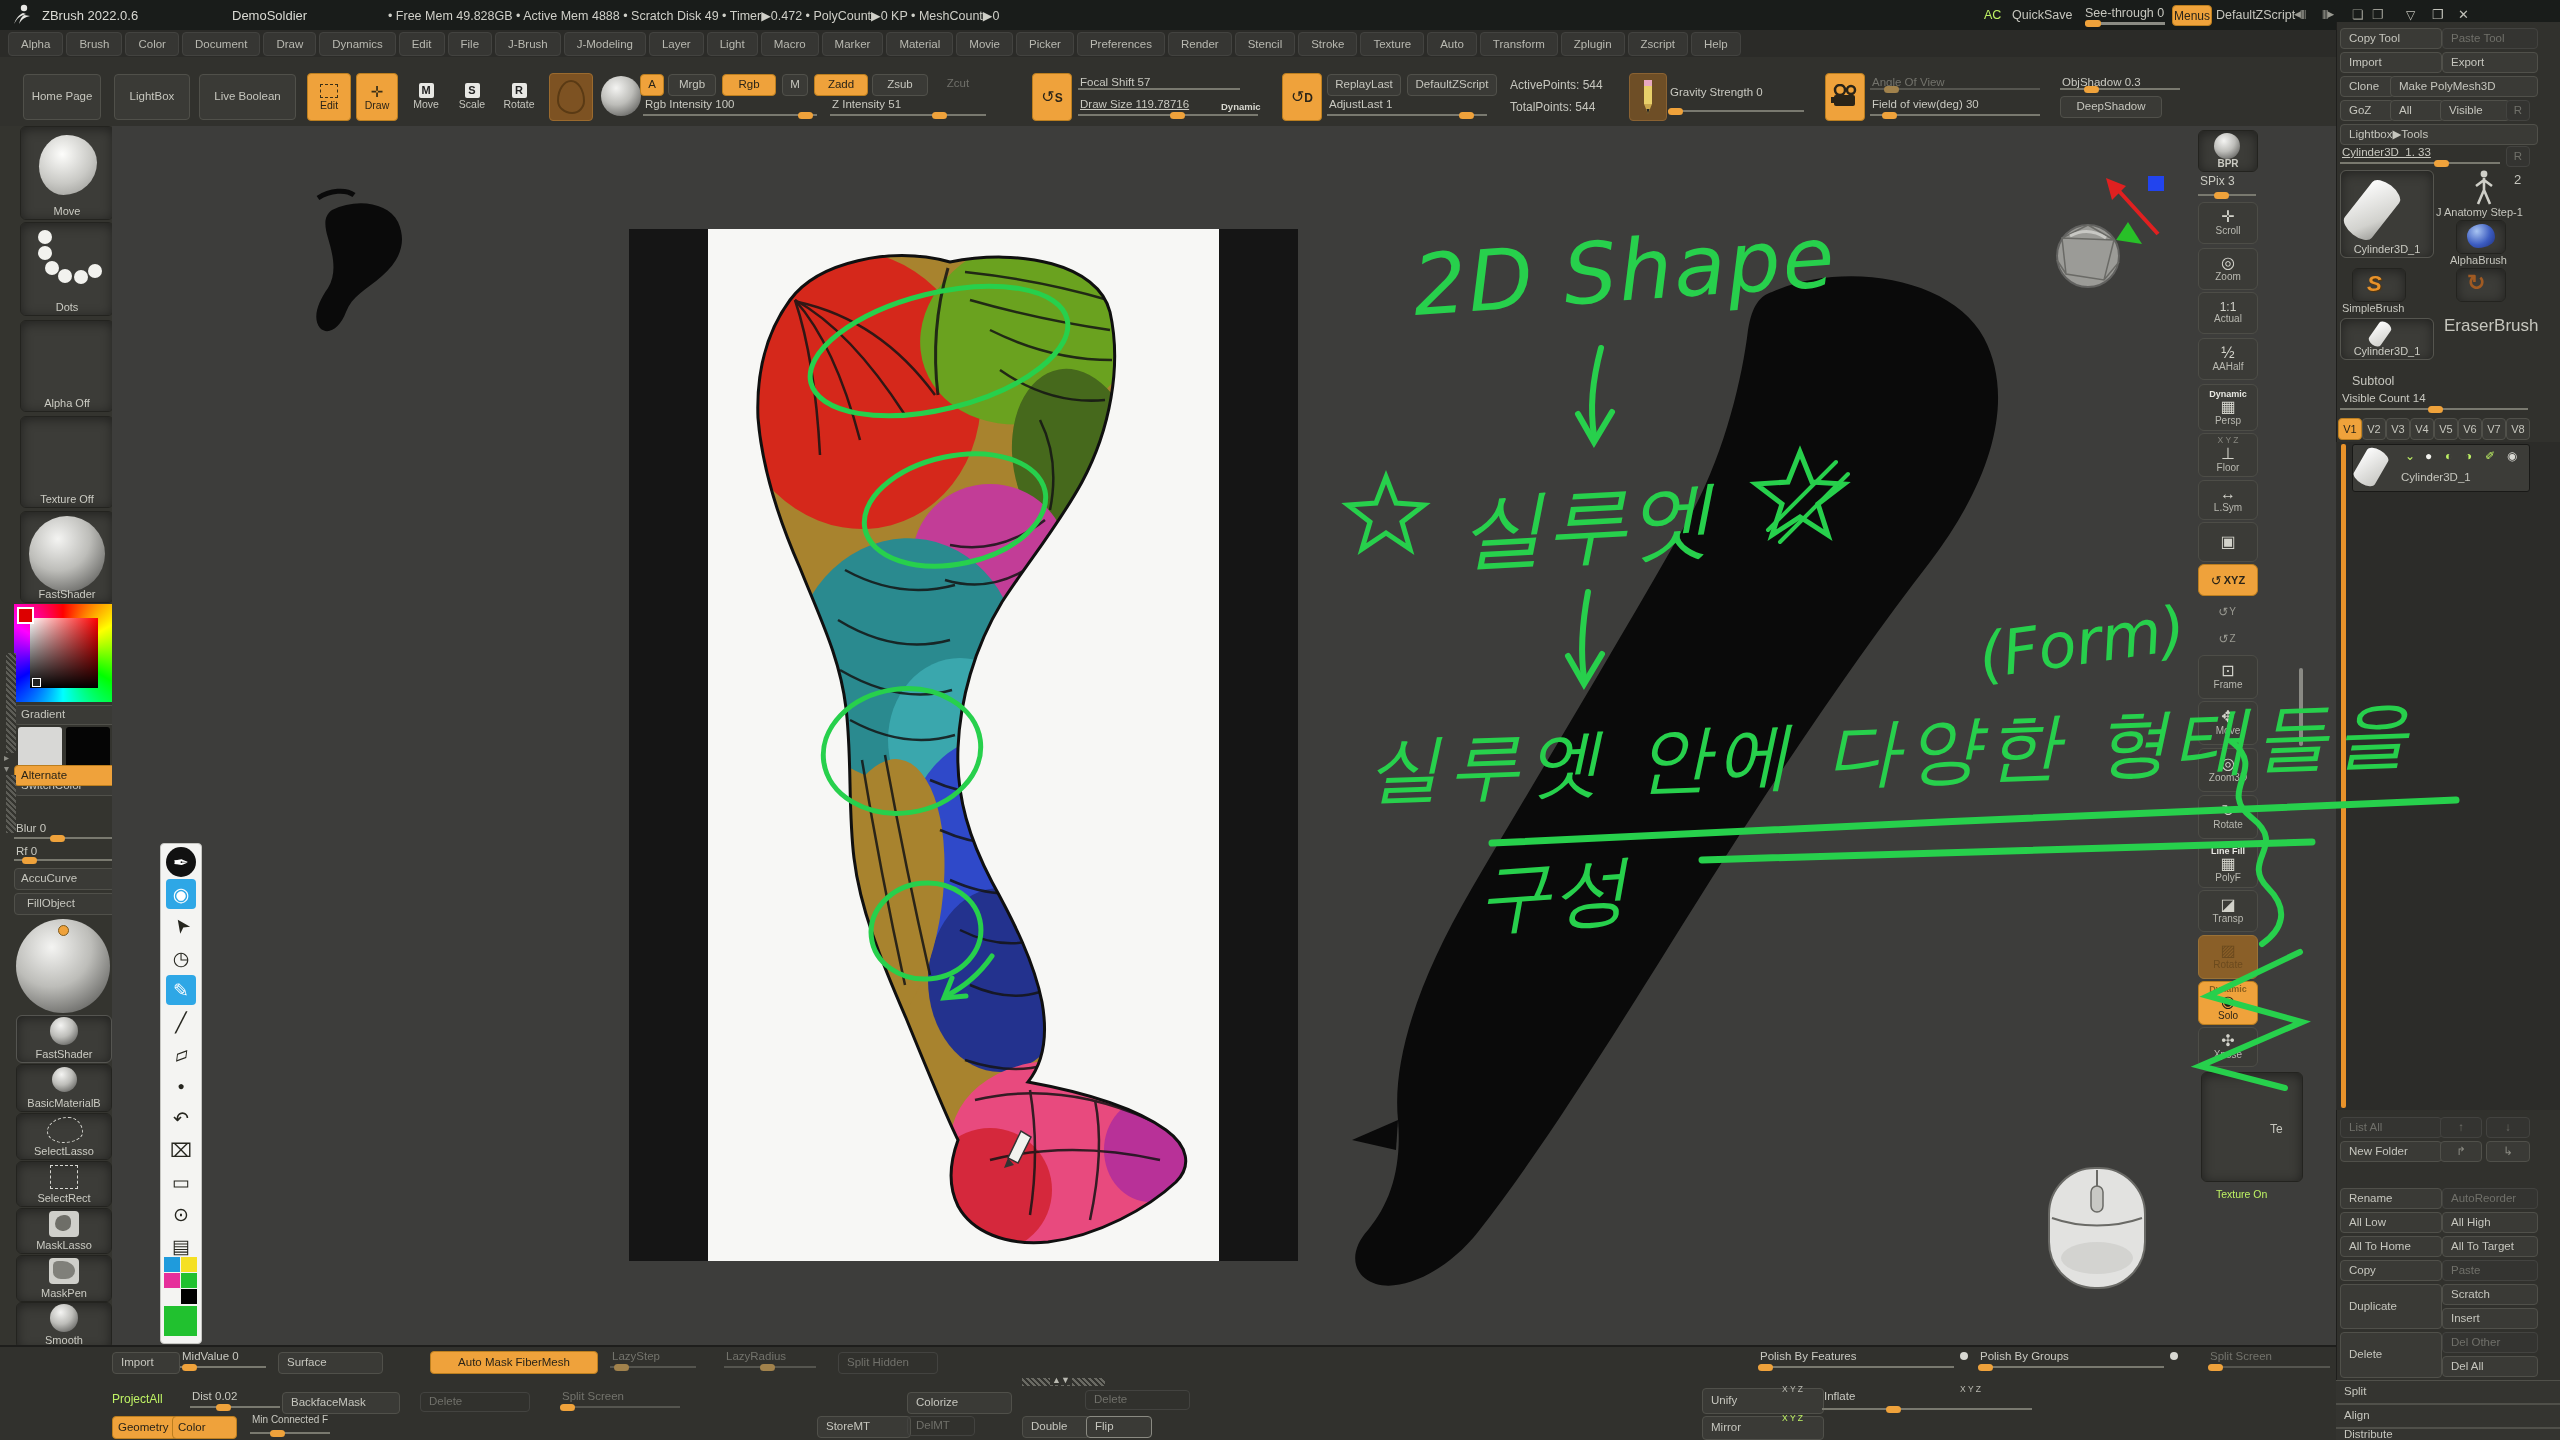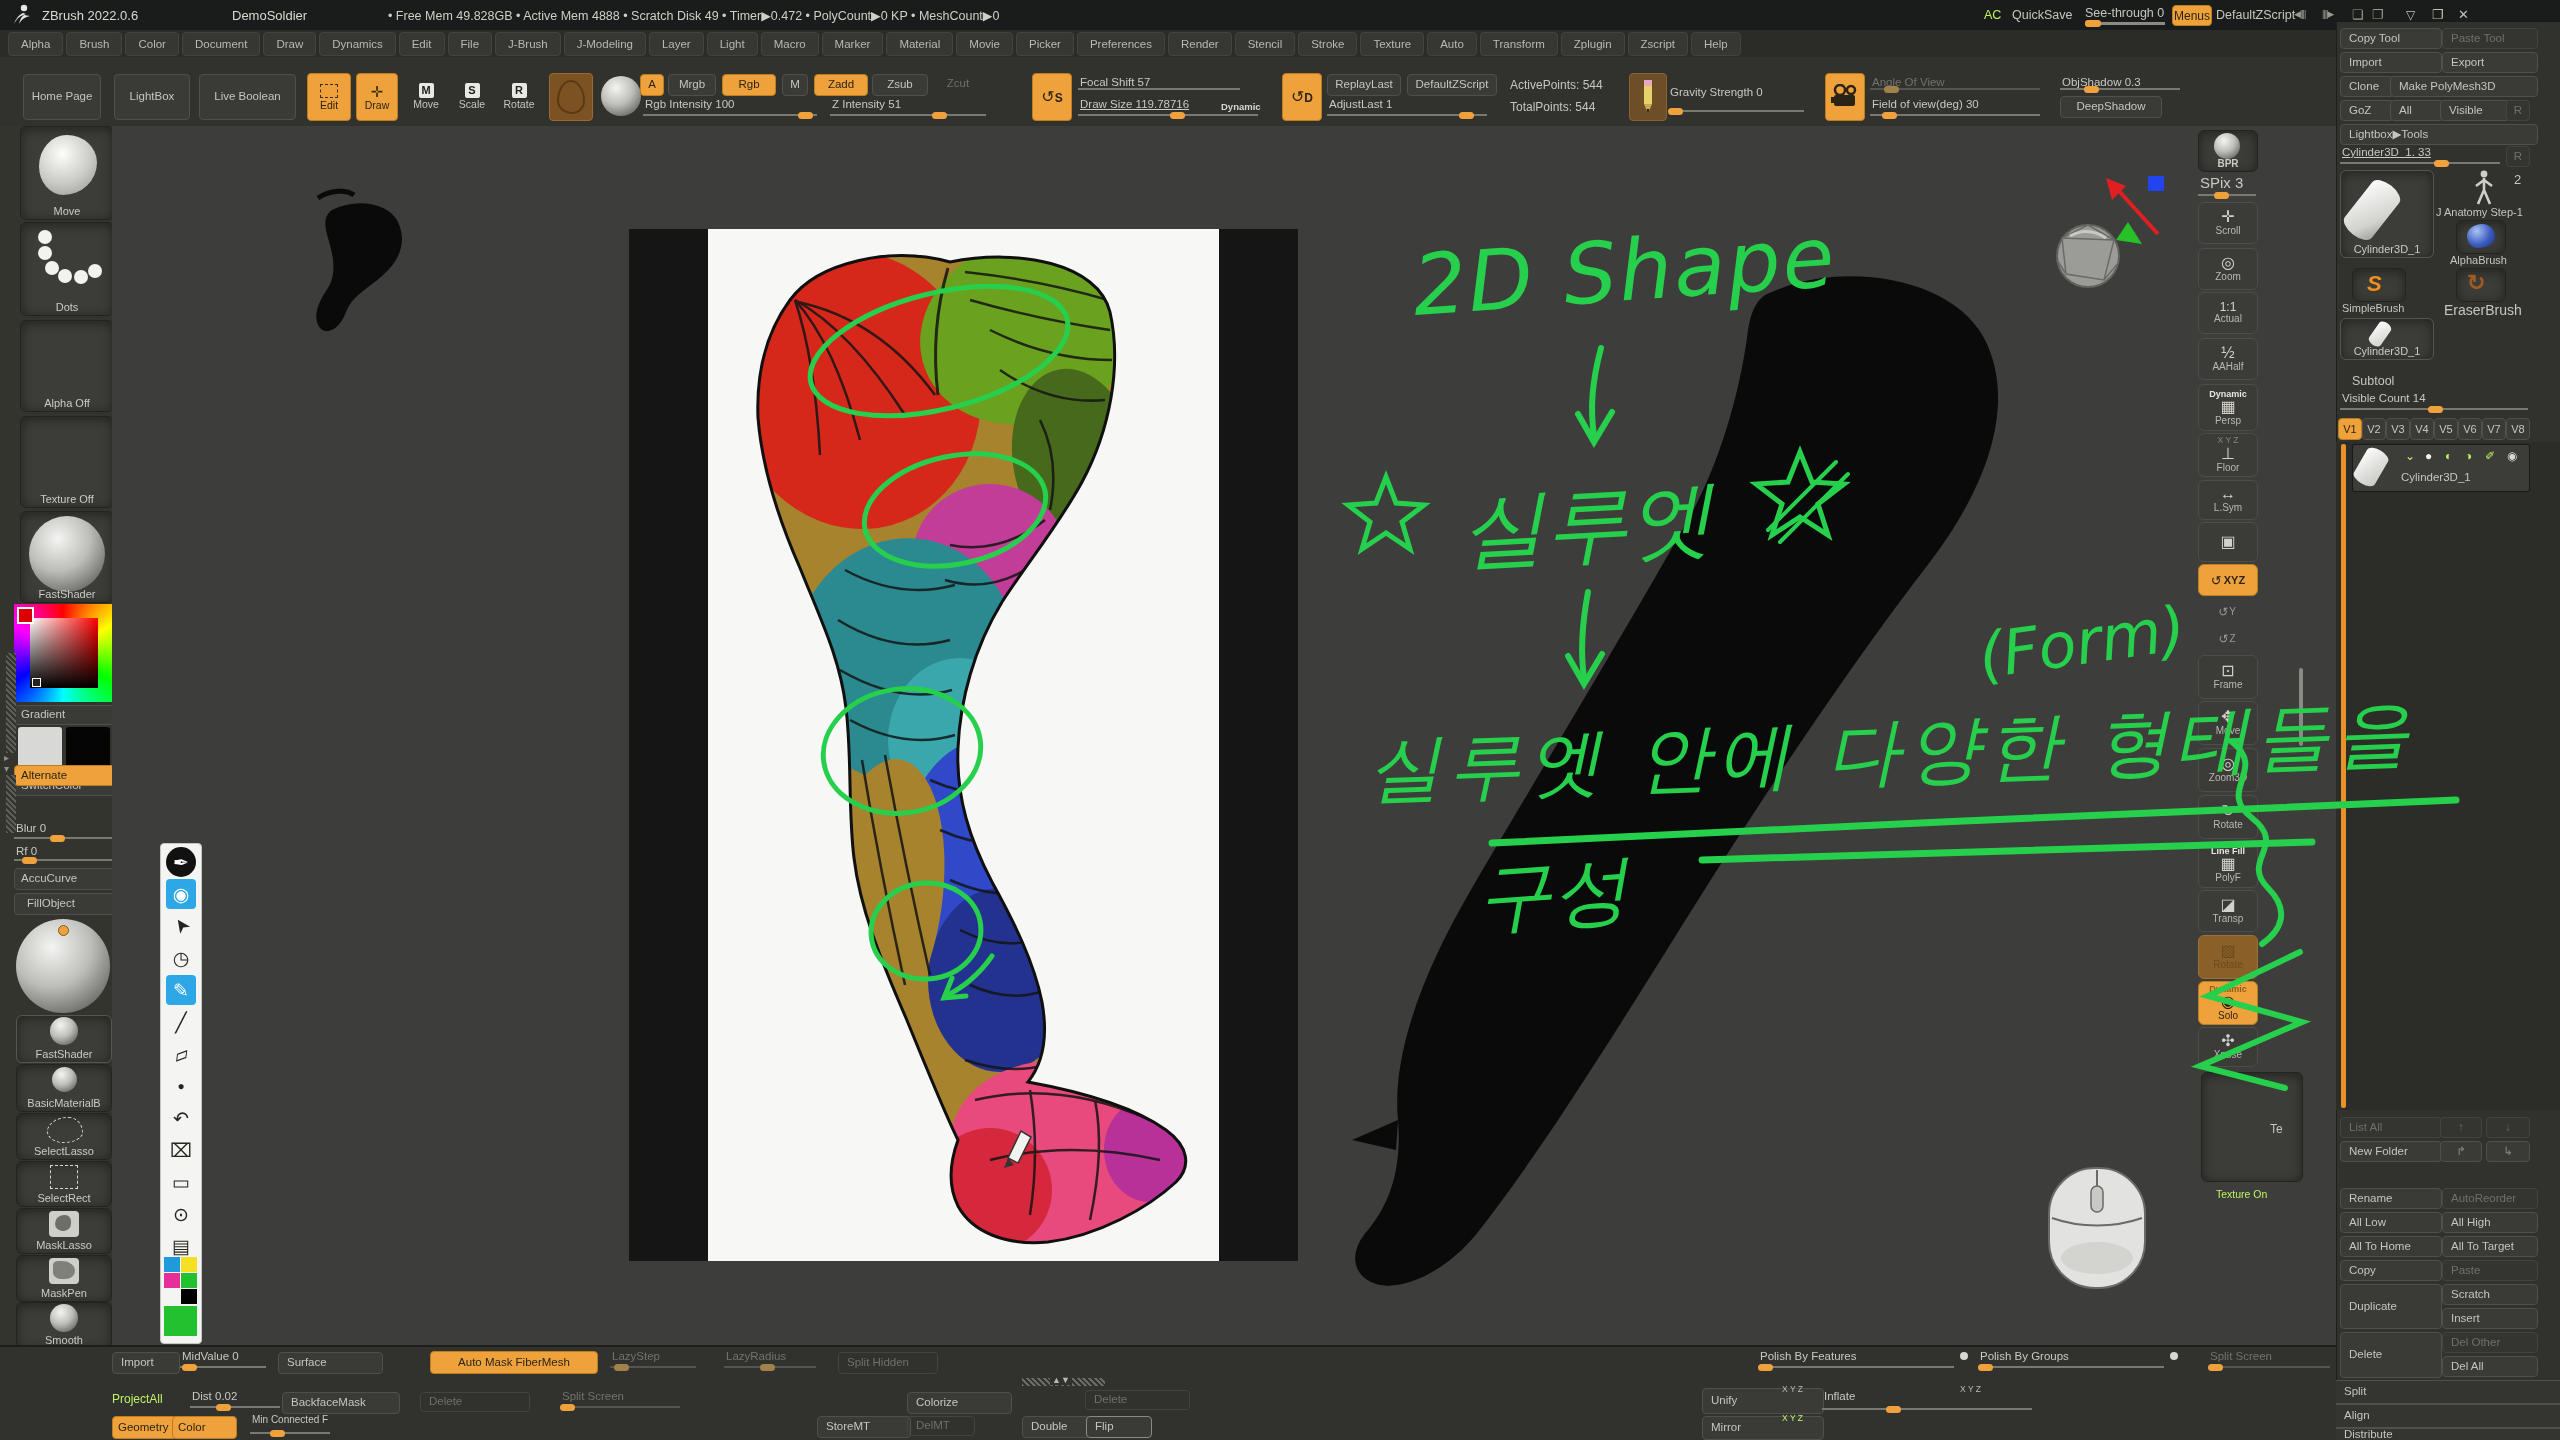--- a/index.html
+++ b/index.html
@@ -345,21 +345,21 @@
     </g>
     <path d="M790,300 C818,262 890,246 950,262 C1020,248 1098,264 1110,312 C1122,366 1110,430 1082,482 C1058,526 1028,562 1002,602 C974,648 960,700 958,748 C956,798 970,840 992,882 C1014,922 1034,962 1042,1002 C1048,1036 1044,1062 1028,1082 C1072,1090 1130,1104 1166,1130 C1188,1146 1192,1166 1176,1182 C1148,1208 1098,1236 1048,1242 C1006,1246 972,1232 958,1206 C948,1186 950,1162 958,1140 C946,1116 928,1072 906,1018 C880,958 860,908 854,858 C848,810 852,758 846,708 C840,658 820,618 800,568 C778,518 762,468 758,418 C756,368 768,330 790,300 Z" fill="none" stroke="#101010" stroke-width="3"></path>
   </svg>
 
   <div class="a" style="left:2195px;top:126px;width:66px;height:1219px"></div>
   <div class="th" style="left:2198px;top:130px;width:58px;height:40px">
       <span class="a sph" style="left:15px;top:2px;width:26px;height:26px"></span>
       <span class="lb" style="font-weight:bold;font-size:10px">BPR</span>
     </div>
   <div class="sl" style="left:2198px;top:174px;width:58px;height:24px">
-      <span class="lb" style="font-size:15px">SPix 3</span>
+      <span class="lb" style="font-size:12px">SPix 3</span>
       <span class="tr"></span>
       <span class="hd" style="left:16px"></span>
     </div>
   <div class="rsb" style="left:2198px;top:202px;height:40px">
       <span class="ic">✛</span>
       <span>Scroll</span>
     </div>
   <div class="rsb" style="left:2198px;top:248px;height:40px">
       <span class="ic">◎</span>
       <span>Zoom</span>
@@ -476,21 +476,21 @@
     <span class="a" style="left:10px;top:3px;width:28px;height:24px;background:radial-gradient(circle at 35% 30%,#a8c4f2,#3c5cc0 55%,#1c2c78);border-radius:55% 45% 60% 40%/50% 55% 45% 50%"></span>
     </div>
   <span class="tx" style="left:2450px;top:254px;font-size:11px">AlphaBrush</span>
   <div class="th" style="left:2352px;top:268px;width:52px;height:32px">
     <span class="a" style="left:14px;top:2px;font-size:22px;font-weight:bold;font-style:italic;color:#e8922a;text-shadow:1px 1px 1px #5a3608">S</span>
     </div>
   <span class="tx" style="left:2342px;top:302px;font-size:11px">SimpleBrush</span>
   <div class="th" style="left:2456px;top:268px;width:48px;height:32px">
     <span class="a" style="left:10px;top:1px;font-size:22px;font-weight:bold;color:#a05a22">↻</span>
     </div>
-  <span class="tx" style="left:2444px;top:302px;font-size:14px">EraserBrush</span>
+  <span class="tx" style="left:2444px;top:316px;font-size:17px">EraserBrush</span>
   <div class="th" style="left:2340px;top:318px;width:92px;height:40px;border-color:#55554f">
     <span class="a" style="left:32px;top:2px;width:14px;height:26px;background:linear-gradient(120deg,#ffffff,#cfcfcb);border-radius:50%/16%;transform:rotate(35deg)"></span>
     <span class="lb">Cylinder3D_1</span>
     </div>
 
   <span class="tx" style="left:2352px;top:374px;font-size:12.5px">Subtool</span>
   <div class="sl" style="left:2340px;top:392px;width:188px;height:20px">
       <span class="lb">Visible Count 14</span>
       <span class="tr"></span>
       <span class="hd" style="left:88px"></span>

